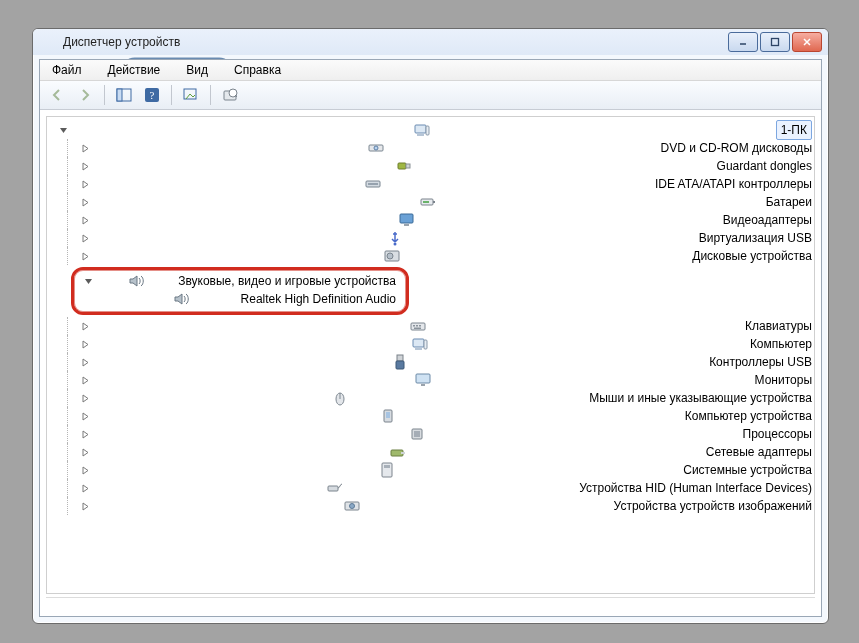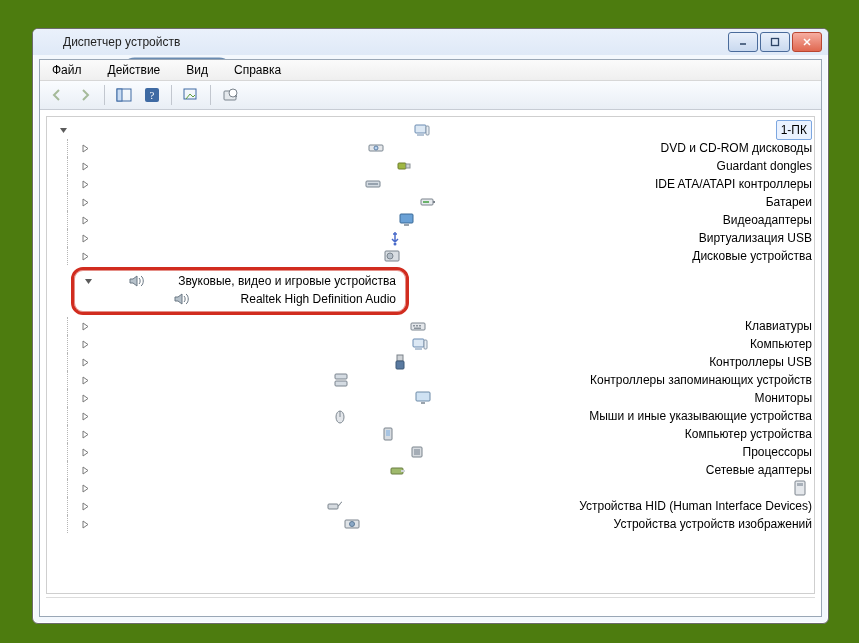--- a/index.html
+++ b/index.html
@@ -1,16 +1,16 @@
 <!DOCTYPE html>
 <html><head>
 <meta charset="utf-8">
 <style>
   html, body { margin: 0; padding: 0; font-family: "Segoe UI", Tahoma, sans-serif; font-size: 12px; background: #fff; }
-  .canvas { width: 859px; height: 643px; position: relative; box-sizing: border-box; padding: 10px 12px 12px 12px; background:#4d7c0f;}
+  .canvas { width: 859px; height: 643px; position: relative; box-sizing: border-box; padding: 10px 12px 12px 12px; background:#a3a3a3;}
 
   
   .window { position: absolute; left: 32px; top: 28px; width: 795px; height: 594px; border: 1px solid #6b6b6b; border-radius: 6px; background: #f4f8fd; box-shadow: 0 0 0 1px #fff inset; }
   .titlebar { height: 26px; display: flex; align-items: center; padding: 0 6px 0 8px; background: linear-gradient(#eaf1fb, #dfe9f7); border-top-left-radius: 5px; border-top-right-radius: 5px; }
   .titlebar .app-icon { width: 16px; height: 16px; margin-right: 6px; }
   .titlebar .title { color: #222; flex:1;}
   .win-btns { display: flex; gap: 2px; }
   .win-btn { width: 28px; height: 18px; border: 1px solid #4a6b9b; border-radius: 3px; background: linear-gradient(#e9f0fb, #c9d9ef); display:flex; align-items:center; justify-content:center; font-size:10px; color:#2d4466;}
   .win-btn.close { background: linear-gradient(#f6ada1, #e06850); border-color:#b94631; color:#fff;}
   .win-btn svg { width:10px; height:10px; }
@@ -424,33 +424,20 @@
                 <span>Контроллеры USB</span>
               </div>
               <div class="node lvl1">
                 <span class="expander">
                   <svg>
                     <use href="#i-tri-r"></use>
                   </svg>
                 </span>
                 <span class="ico">
                   <svg>
-                    <use href="#i-storage"></use>
-                  </svg>
-                </span>
-                <span>Контроллеры запоминающих устройств</span>
-              </div>
-              <div class="node lvl1">
-                <span class="expander">
-                  <svg>
-                    <use href="#i-tri-r"></use>
-                  </svg>
-                </span>
-                <span class="ico">
-                  <svg>
                     <use href="#i-monitor"></use>
                   </svg>
                 </span>
                 <span>Мониторы</span>
               </div>
               <div class="node lvl1">
                 <span class="expander">
                   <svg>
                     <use href="#i-tri-r"></use>
                   </svg>
@@ -505,20 +492,21 @@
                 <span class="expander">
                   <svg>
                     <use href="#i-tri-r"></use>
                   </svg>
                 </span>
                 <span class="ico">
                   <svg>
                     <use href="#i-system"></use>
                   </svg>
                 </span>
+                <span>Системные устройства</span>
               </div>
               <div class="node lvl1">
                 <span class="expander">
                   <svg>
                     <use href="#i-tri-r"></use>
                   </svg>
                 </span>
                 <span class="ico">
                   <svg>
                     <use href="#i-hid"></use>

